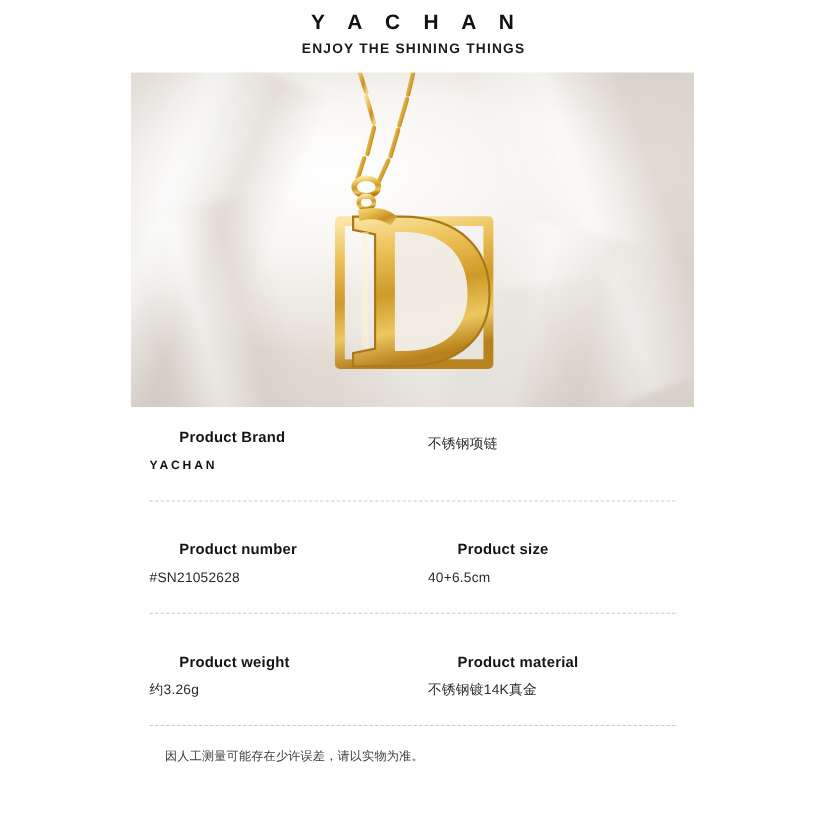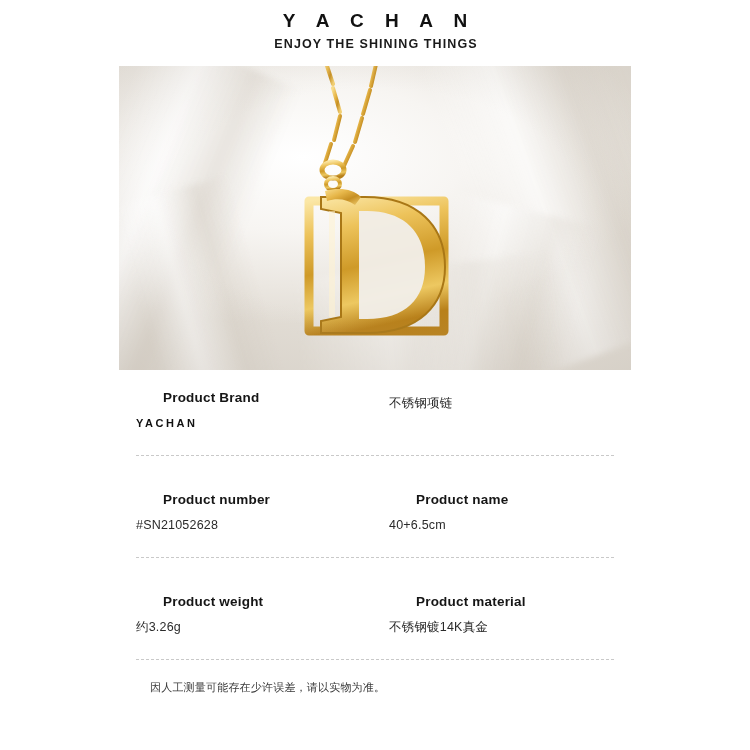--- a/index.html
+++ b/index.html
@@ -225,21 +225,21 @@
 
     <div class="divider"></div>
     <div class="row-gap-1"></div>
 
     <div class="spec-row">
       <div class="spec-cell left">
         <div class="spec-label">Product number</div>
         <div class="spec-value">#SN21052628</div>
       </div>
       <div class="spec-cell right">
-        <div class="spec-label">Product name</div>
+        <div class="spec-label">Product size</div>
         <div class="spec-value">40+6.5cm</div>
       </div>
     </div>
 
     <div class="divider"></div>
     <div class="row-gap-1"></div>
 
     <div class="spec-row">
       <div class="spec-cell left">
         <div class="spec-label">Product weight</div>

